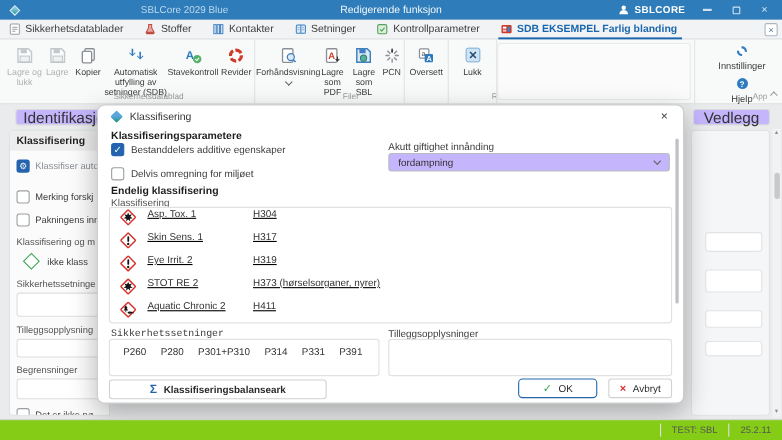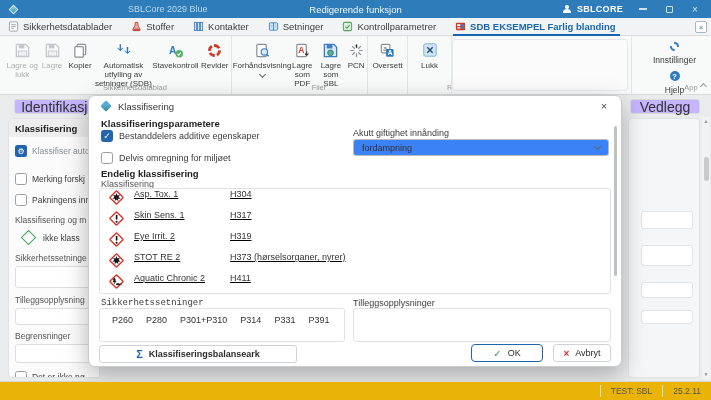--- a/index.html
+++ b/index.html
@@ -72,39 +72,39 @@
   
   .dialog { position:absolute; left:88px; top:0px; width:534px; height:272px; background:#fff; border:1px solid #c9cbcc; border-radius:7px; box-shadow:0 8px 24px rgba(0,0,0,.28); }
   .dlg-head { position:absolute; left:0; top:0; right:0; height:20px; display:flex; align-items:center; padding:0 10px; }
   .dlg-dia { width:8px; height:8px; background:linear-gradient(135deg,#5aa7dd 45%,#1f8e7e); transform:rotate(45deg); margin:0 8px 0 3px; border-radius:1px; }
   .dlg-title { font-size:9.5px; color:#333; }
   .dlg-close { margin-left:auto; font-size:11px; color:#444; width:14px; text-align:center; }
   .dlg-scroll { position:absolute; right:4px; top:30px; width:3px; height:150px; background:#bfc1c3; border-radius:2px; }
   .sec-h { position:absolute; font-size:9.5px; font-weight:bold; color:#1d1d1d; }
   .f-label { position:absolute; font-size:9px; color:#3c3c3c; }
   .cb-row { position:absolute; display:flex; align-items:center; gap:6px; font-size:9px; color:#3c3c3c; }
-  .select { position:absolute; left:264px; top:43px; width:256px; height:17px; border:1px solid #b9bcbe; border-radius:3px; background:#3b82f6; display:flex; align-items:center; padding:0 8px; font-size:9px; color:#333; }
+  .select { position:absolute; left:264px; top:43px; width:256px; height:17px; border:1px solid #b9bcbe; border-radius:3px; background:#c4b5fd; display:flex; align-items:center; padding:0 8px; font-size:9px; color:#333; }
   .select .chev { margin-left:auto; margin-top:-2px; }
   .listbox { position:absolute; left:10px; top:92px; width:512px; height:106px; border:1px solid #dfe1e2; border-radius:3px; background:#fff; overflow:hidden; }
   .ghs-row { height:21px; display:flex; align-items:flex-start; padding-left:8px;text-decoration:underline; }
   .ghs-row .nm { font-size:9px; color:#333; width:96px; margin-left:9px; }
   .ghs-row .cd { font-size:9px; color:#333; }
   .pbox { position:absolute; left:10px; top:212px; width:246px; height:34px; border:1px solid #dfe1e2; border-radius:3px; background:#fff; display:flex; gap:13px; padding:6px 0 0 12px; }
   .pbox span { font-size:9px; color:#333; }
   .addbox { position:absolute; left:264px; top:212px; width:258px; height:34px; border:1px solid #dfe1e2; border-radius:3px; background:#fff; }
   .dlg-btn { position:absolute; height:18px; border:1px solid #cfd1d2; border-radius:3px; background:#fff; display:flex; align-items:center; justify-content:center; gap:6px; font-size:9px; color:#2b2b2b; }
   .btn-sum { left:10px; top:249px; width:198px; font-weight:bold; }
   .btn-ok { left:382px; top:248px; width:72px; border:1.5px solid #2166ac; border-radius:4px; }
   .btn-cancel { left:464px; top:248px; width:58px; }
   .sigma { color:#2166ac; font-weight:bold; font-size:11px; }
   .ok-check { color:#2f9e4f; font-size:10px; }
   .red-x { color:#d93030; font-weight:bold; font-size:10px; }
 
   
-  .statusbar { position:absolute; left:0; top:381px; width:711px; height:19px; background:#eab308; border-top:1px solid #d4d6d7; display:flex; align-items:center; justify-content:flex-end; }
+  .statusbar { position:absolute; left:0; top:381px; width:711px; height:19px; background:#84cc16; border-top:1px solid #d4d6d7; display:flex; align-items:center; justify-content:flex-end; }
   .sb-cell { font-size:8.5px; color:#555; padding:0 10px; height:12px; display:flex; align-items:center; border-left:1px solid #dcdedf; }
 </style>
 </head>
 <body>
 
 <svg width="0" height="0" style="position:absolute">
   <defs>
     <symbol id="ghs-dia" viewBox="0 0 24 24">
       <rect x="5.2" y="5.2" width="13.6" height="13.6" rx="1" transform="rotate(45 12 12)" fill="#fff" stroke="#d8342c" stroke-width="1.9"></rect>
     </symbol>

